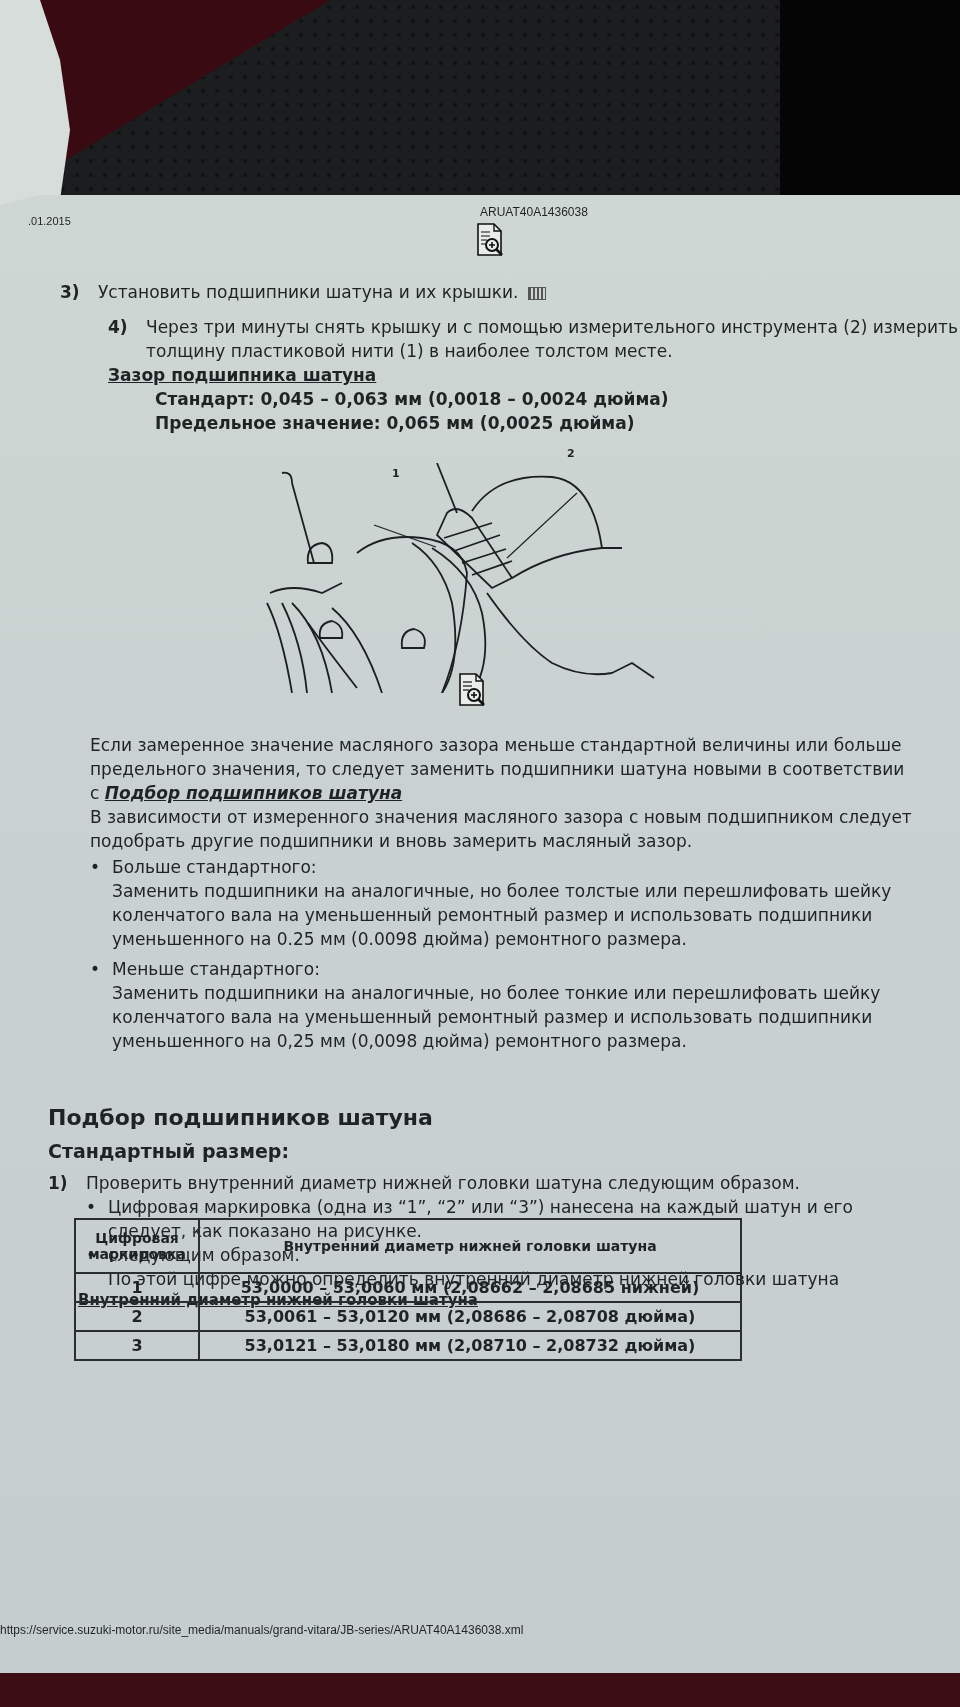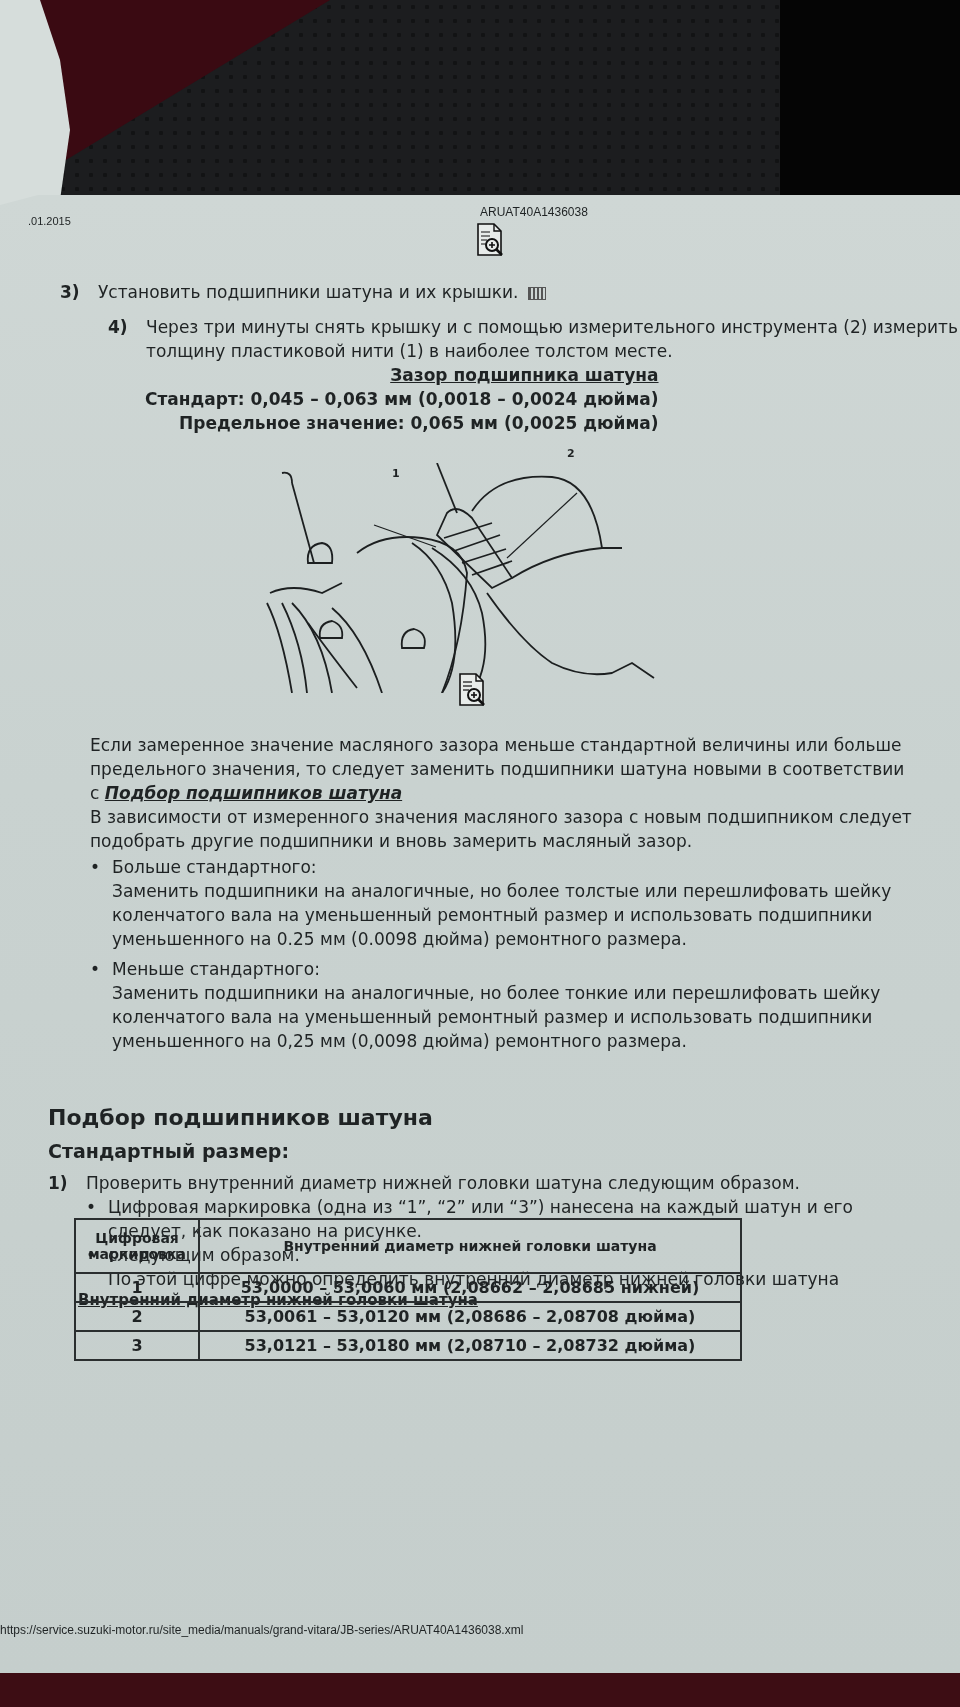--- a/index.html
+++ b/index.html
@@ -87,21 +87,21 @@
   <div class="para" style="left:60px; top:85px;">
     <span class="num">3)</span><span>Установить подшипники шатуна и их крышки.</span>
     <span style="display:inline-block; width:16px; height:11px; border:1px solid #555; margin-left:4px; vertical-align:middle; background:repeating-linear-gradient(90deg,#555 0 2px,transparent 2px 4px);"></span>
   </div>
 
   <div class="para" style="left:60px; top:120px;margin-left:48px;">
     <div><span class="num">4)</span><span>Через три минуты снять крышку и с помощью измерительного инструмента (2) измерить</span></div>
     <div style="padding-left:38px;">толщину пластиковой нити (1) в наиболее толстом месте.</div>
   </div>
 
-  <div class="para" style="left:98px; top:168px;text-align:right;">
+  <div class="para" style="left:108px; top:168px;">
     <div class="subhead">Зазор подшипника шатуна</div>
     <div class="bold">Стандарт: 0,045 – 0,063 мм (0,0018 – 0,0024 дюйма)</div>
     <div class="bold">Предельное значение: 0,065 мм (0,0025 дюйма)</div>
   </div>
 
   <svg class="drawing" width="400" height="230" viewBox="0 0 400 230" fill="none" stroke="#1c1f20" stroke-width="1.8">
     <path d="M20 10 Q30 8 30 20"></path>
     <line x1="30" y1="20" x2="52" y2="100"></line>
     <path d="M46 100 Q44 82 60 80 Q72 82 70 100 Z"></path>
     <path d="M8 130 Q30 120 60 130 L80 120"></path>

